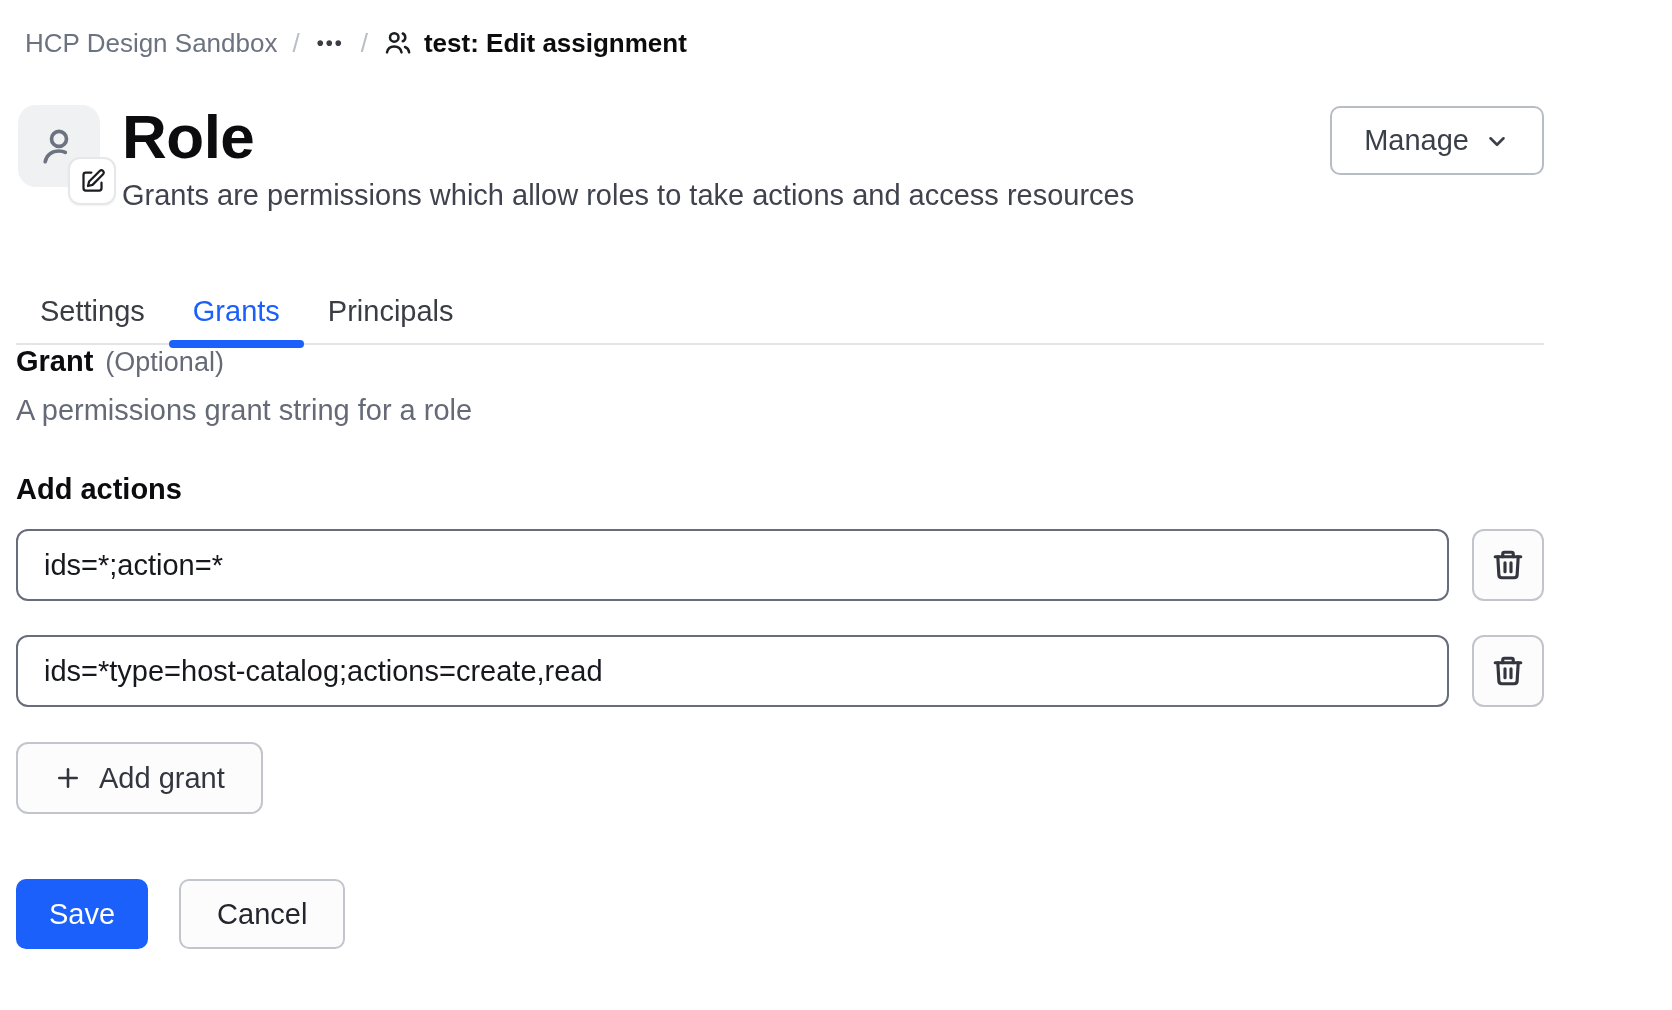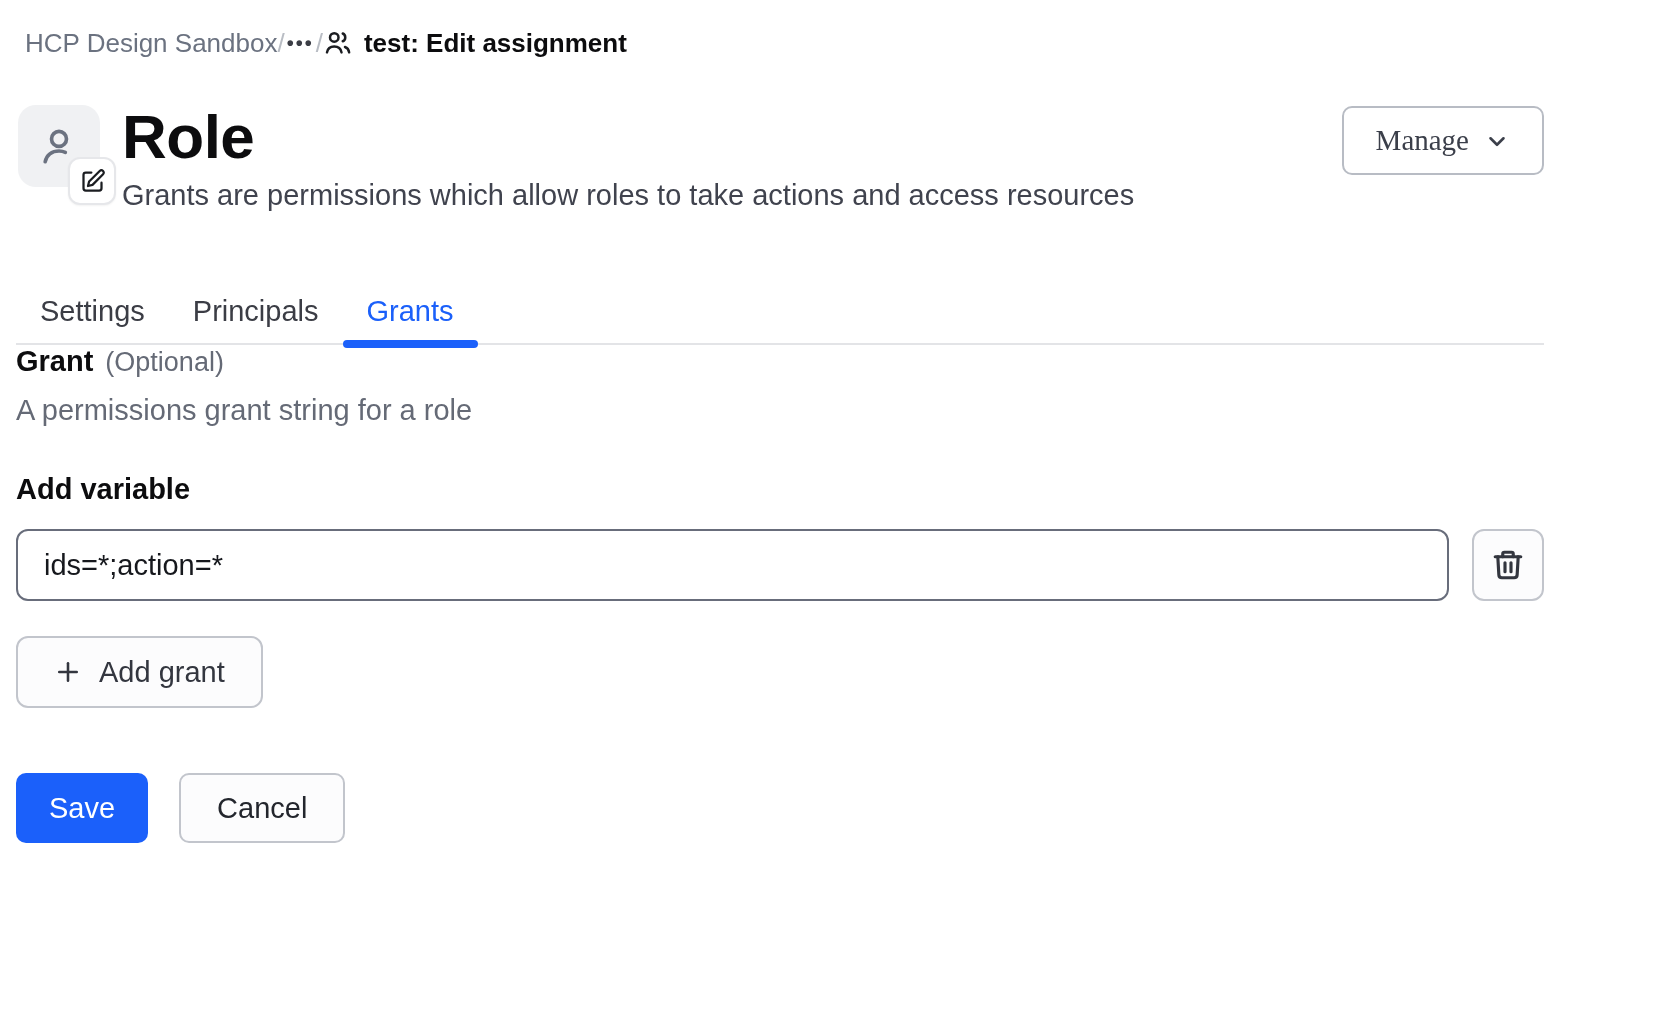--- a/index.html
+++ b/index.html
@@ -7,21 +7,21 @@
   body {
     font-family: "Liberation Sans", "DejaVu Sans", sans-serif;
     color: #0c0c0e;
     -webkit-font-smoothing: antialiased;
   }
   .page { width: 1672px; height: 1010px; padding: 0 128px 0 16px; }
 
   
   .breadcrumb {
     margin: 27px 0 0 9px;
-    display: flex; align-items: center; 
+    display: flex; align-items: center; gap: 15px;
     font-size: 26px; height: 32px;
   }
   .crumb-root { color: #6b7280; cursor: pointer; }
   .crumb-sep { color: #b9bdc4; font-size: 26px; }
   .crumb-ellipsis {
     color: #3b3d45; font-weight: 700; letter-spacing: 2px;
     font-size: 20px; cursor: pointer; padding: 0 2px;
   }
   .crumb-current {
     display: flex; gap: 11px;
@@ -48,21 +48,21 @@
 
   .title-col { margin-left: 22px; padding-top: 4px; }
   .page-title { font-size: 62px; font-weight: 700; line-height: 56px; letter-spacing: -0.5px; }
   .page-desc { margin-top: 15px; font-size: 29px; line-height: 30px; color: #40434e; }
 
   .manage-btn {
     margin-left: auto; margin-top: 1px;
     height: 69px; padding: 0 32px;
     display: flex; align-items: center; gap: 15px;
     background: #ffffff; border: 2px solid #b8bcc4; border-radius: 10px;
-    font-family: Liberation Serif, serif; font-size: 29px; color: #3b3f4a; cursor: pointer;
+    font-family: Liberation Sans, sans-serif; font-size: 29px; color: #3b3f4a; cursor: pointer;
   }
   .manage-btn svg { width: 26px; height: 26px; color: #3b3f4a; }
 
   
   .tabs { margin-top: 69px; display: flex; border-bottom: 2px solid #e3e4e7; }
   .tab {
     position: relative; height: 64px; padding: 0 24px;
     display: flex; align-items: center;
     font-size: 29px; font-weight: 500; color: #3b3d45; cursor: pointer;
   }
@@ -161,46 +161,58 @@
       <span>Manage</span>
       <svg viewBox="0 0 24 24" fill="none" stroke="currentColor" stroke-width="2.4" stroke-linecap="round" stroke-linejoin="round">
         <polyline points="6 9.5 12 15.5 18 9.5"></polyline>
       </svg>
     </button>
   </div>
 
   
   <div class="tabs">
     <div class="tab">Settings</div>
+    <div class="tab active">Grants</div>
     <div class="tab">Principals</div>
-    <div class="tab active">Grants</div>
   </div>
 
   
   <div class="grant-label-row">
     <span class="grant-label">Grant</span>
     <span class="grant-optional">(Optional)</span>
   </div>
   <div class="grant-helper">A permissions grant string for a role</div>
 
-  <div class="add-variable">Add variable</div>
+  <div class="add-variable">Add actions</div>
 
   <div class="grant-row first">
     <input class="grant-input" type="text" value="ids=*;action=*" style="">
     <button class="trash-btn">
       <svg viewBox="0 0 24 24" fill="none" stroke="currentColor" stroke-width="2.1" stroke-linecap="round" stroke-linejoin="round">
         <path d="M3.5 6.5h17"></path>
         <path d="M8.5 6.5V4.6c0-.6.5-1.1 1.1-1.1h4.8c.6 0 1.1.5 1.1 1.1v1.9"></path>
         <path d="M18.8 6.5l-.7 12.1a2 2 0 0 1-2 1.9H7.9a2 2 0 0 1-2-1.9L5.2 6.5"></path>
         <line x1="10" y1="10.5" x2="10" y2="16.5"></line>
         <line x1="14" y1="10.5" x2="14" y2="16.5"></line>
       </svg>
     </button>
   </div>
 
+  <div class="grant-row">
+    <input class="grant-input" type="text" value="ids=*type=host-catalog;actions=create,read" style="">
+    <button class="trash-btn">
+      <svg viewBox="0 0 24 24" fill="none" stroke="currentColor" stroke-width="2.1" stroke-linecap="round" stroke-linejoin="round">
+        <path d="M3.5 6.5h17"></path>
+        <path d="M8.5 6.5V4.6c0-.6.5-1.1 1.1-1.1h4.8c.6 0 1.1.5 1.1 1.1v1.9"></path>
+        <path d="M18.8 6.5l-.7 12.1a2 2 0 0 1-2 1.9H7.9a2 2 0 0 1-2-1.9L5.2 6.5"></path>
+        <line x1="10" y1="10.5" x2="10" y2="16.5"></line>
+        <line x1="14" y1="10.5" x2="14" y2="16.5"></line>
+      </svg>
+    </button>
+  </div>
 
   <button class="add-grant-btn">
     <svg viewBox="0 0 24 24" fill="none" stroke="currentColor" stroke-width="2.2" stroke-linecap="round">
       <line x1="12" y1="4.5" x2="12" y2="19.5"></line>
       <line x1="4.5" y1="12" x2="19.5" y2="12"></line>
     </svg>
     <span>Add grant</span>
   </button>
 
   

